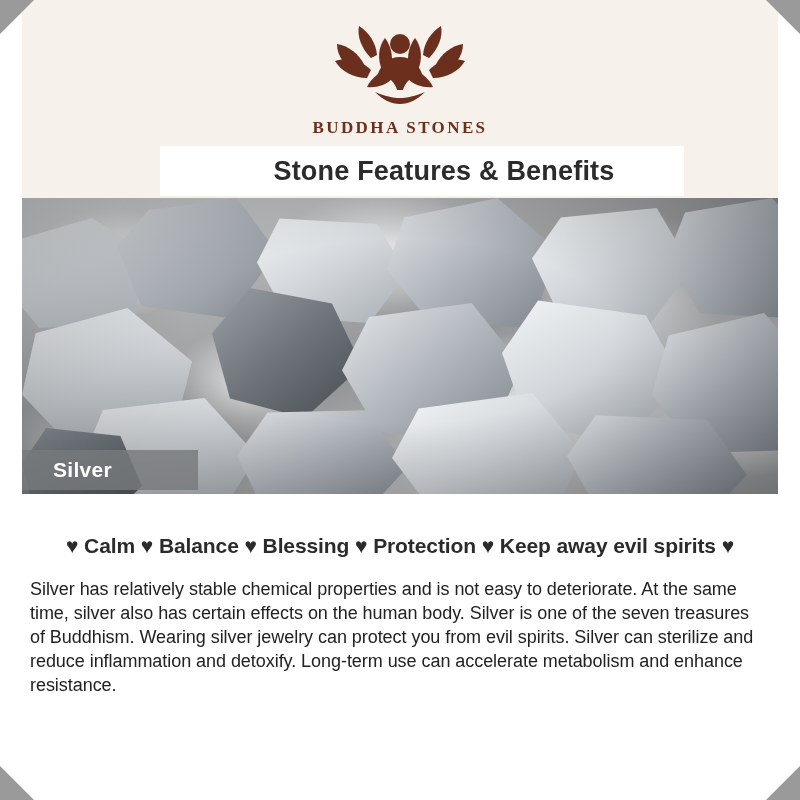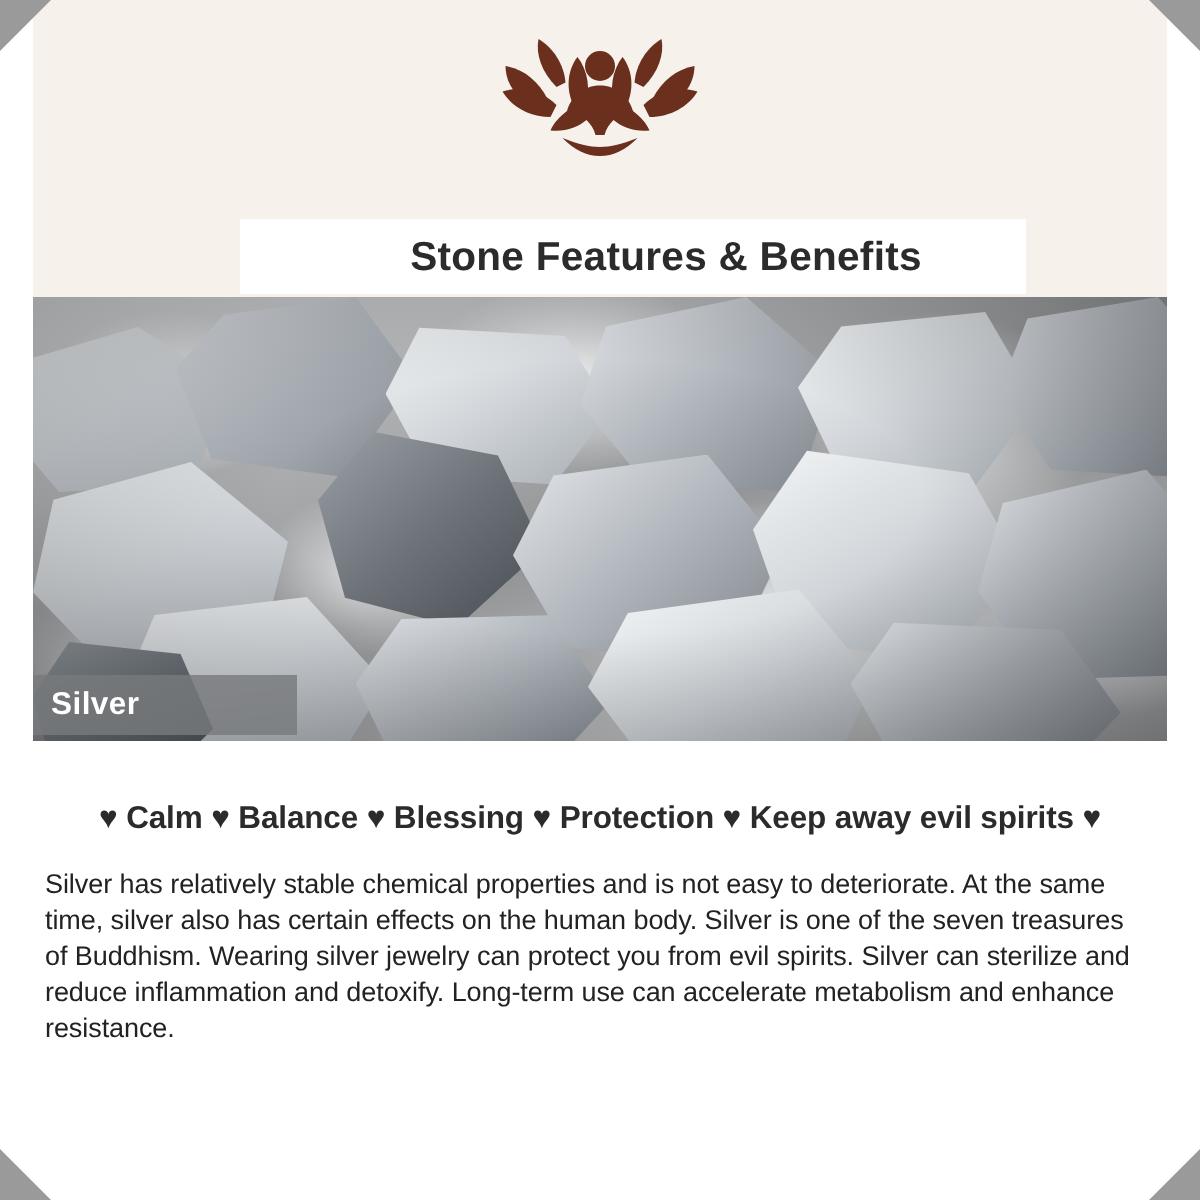--- a/index.html
+++ b/index.html
@@ -170,21 +170,21 @@
     min-width: 176px;
     background: rgba(120,122,124,0.82);
     display: flex;
     align-items: center;
     z-index: 7;
   }
   .stone-tag-label {
     color: #ffffff;
     font-size: 21px;
     font-weight: bold;
-    padding-left: 12px;
+    padding-left: 31px;
     letter-spacing: 0.3px;
   }
 
   
   .content {
     position: absolute;
     top: 494px;
     left: 22px;
     width: 756px;
     height: 272px;
@@ -249,20 +249,21 @@
         <path d="M58 50 C52 38 53 25 60 16 C67 25 69 38 65 50 Z"></path>
         <path d="M92 50 C98 38 97 25 90 16 C83 25 81 38 85 50 Z"></path>
 
         <circle cx="75" cy="22" r="10"></circle>
 
         <path d="M75 35 C64 35 56 42 53 52 C48 56 44 60 42 65 C52 66 60 63 66 58 C69 61 71 64 72 68 L78 68 C79 64 81 61 84 58 C90 63 98 66 108 65 C106 60 102 56 97 52 C94 42 86 35 75 35 Z"></path>
 
         <path d="M50 70 C58 78 66 82 75 82 C84 82 92 78 100 70 C90 74 82 76 75 76 C68 76 60 74 50 70 Z"></path>
       </g>
     </svg>
+    <div class="logo-text">BUDDHA STONES</div>
   </div>
 
   <div class="headline-bar">
     <div class="headline-text">Stone Features &amp; Benefits</div>
   </div>
 
   <div class="hero">
     <div class="hero-img"></div>
 
     <div class="rock light" style="left:-20px; top:20px; width:150px; height:110px; clip-path:polygon(10% 20%, 60% 0%, 100% 35%, 85% 95%, 25% 100%, 0% 60%);"></div>

